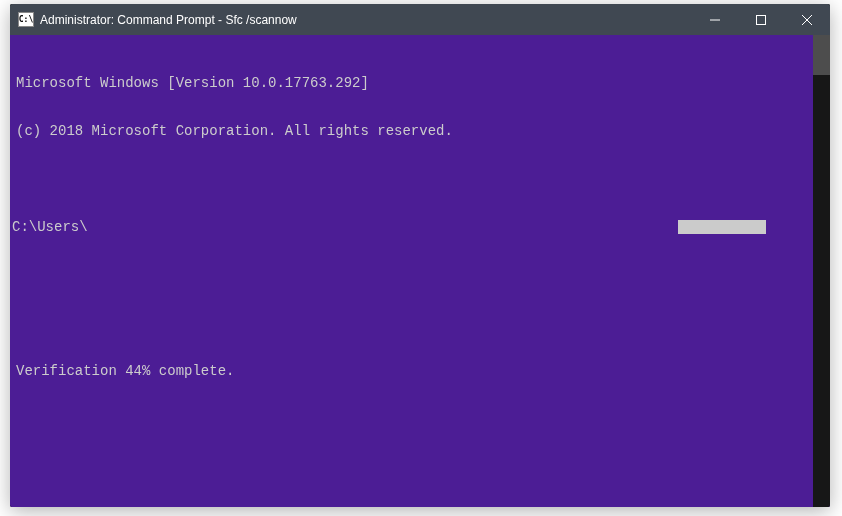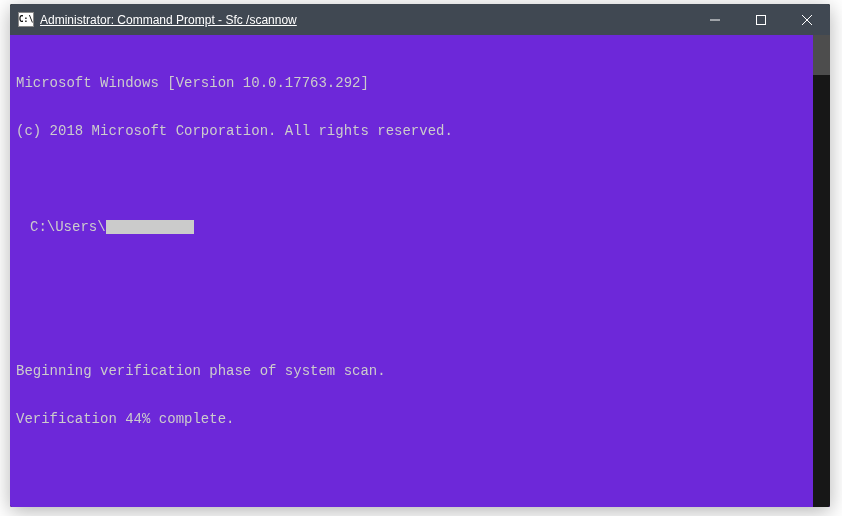--- a/index.html
+++ b/index.html
@@ -47,21 +47,20 @@
       justify-content: center;
       font-size: 8px;
       color: #000;
       font-family: monospace;
       font-weight: bold;
       border: 1px solid #888;
     }
     .titlebar-title {
       flex: 0 0 auto;
       white-space: nowrap;
-      text-decoration: underline;
     }
     .titlebar-spacer {
       flex: 1;
     }
     .titlebar-controls {
       display: flex;
       height: 100%;
     }
     .titlebar-btn {
       width: 46px;
@@ -74,43 +73,44 @@
     .titlebar-btn svg {
       width: 10px;
       height: 10px;
       stroke: #fff;
       stroke-width: 1;
       fill: none;
     }
     .terminal-area {
       flex: 1;
       display: flex;
-      background: #6d28d9;
+      background: #4c1d95;
       position: relative;
       gap: 47px;
     }
     .terminal {
       flex: 1;
       padding: 8px 0 8px 0;
       font-family: Consolas, "Courier New", monospace;
       font-size: 14px;
       line-height: 16px;
       color: #cccccc;
       white-space: pre;
       overflow: hidden;
     }
     .terminal-line {
       padding-left: 6px;
       min-height: 16px;
     }
     .prompt-line {
       display: flex;
       align-items: center;
-      padding-left: 20px;
+      padding-left: 2px;
       height: 16px;
+      justify-content: space-between;
     }
     .redacted {
       display: inline-block;
       width: 88px;
       height: 14px;
       background: #cbcbcb;
       vertical-align: middle;
       margin: 0 0px;
     }
     .scrollbar {
@@ -158,20 +158,19 @@
     </div>
   </div>
   <div class="terminal-area">
     <div class="terminal">
       <div class="terminal-line">Microsoft Windows [Version 10.0.17763.292]</div>
       <div class="terminal-line">(c) 2018 Microsoft Corporation. All rights reserved.</div>
       <div class="terminal-line"> </div>
       <div class="prompt-line"><span>C:\Users\</span><span class="redacted"></span></div>
       <div class="terminal-line"> </div>
       <div class="terminal-line"> </div>
-      <div class="terminal-line">Beginning verification phase of system scan.</div>
       <div class="terminal-line">Verification 44% complete.</div>
     </div>
     <div class="scrollbar">
       <div class="scrollbar-thumb"></div>
     </div>
   </div>
 </div>
 
 </body></html>

